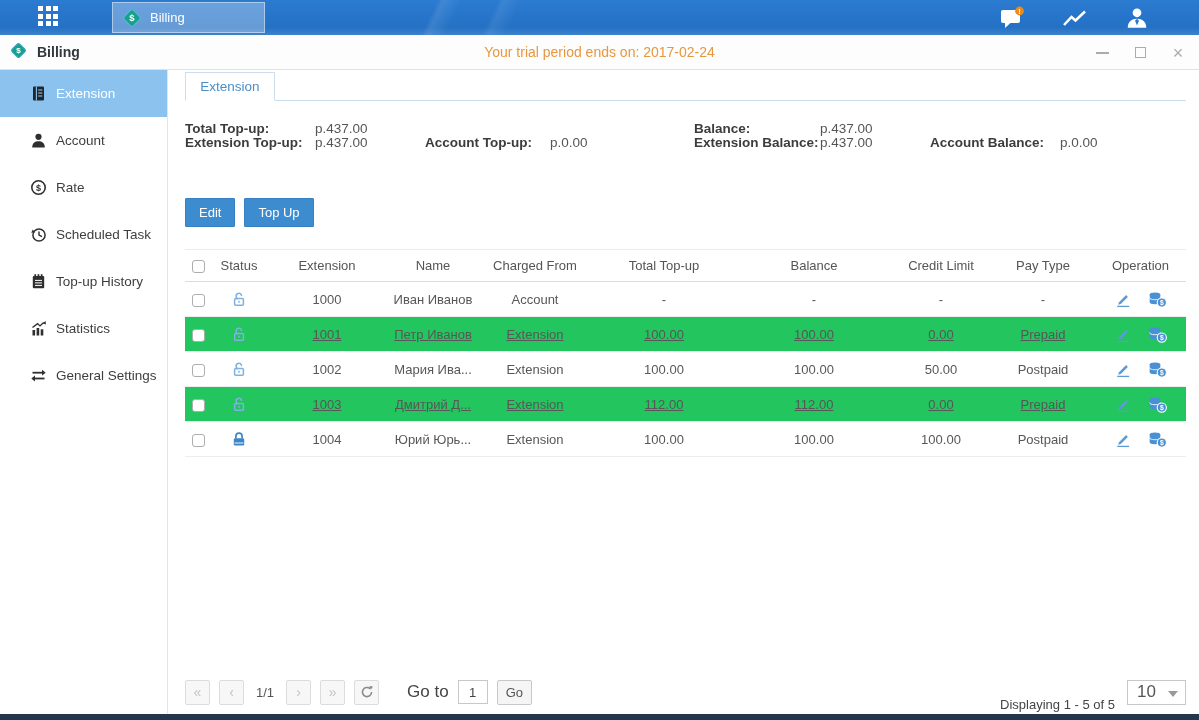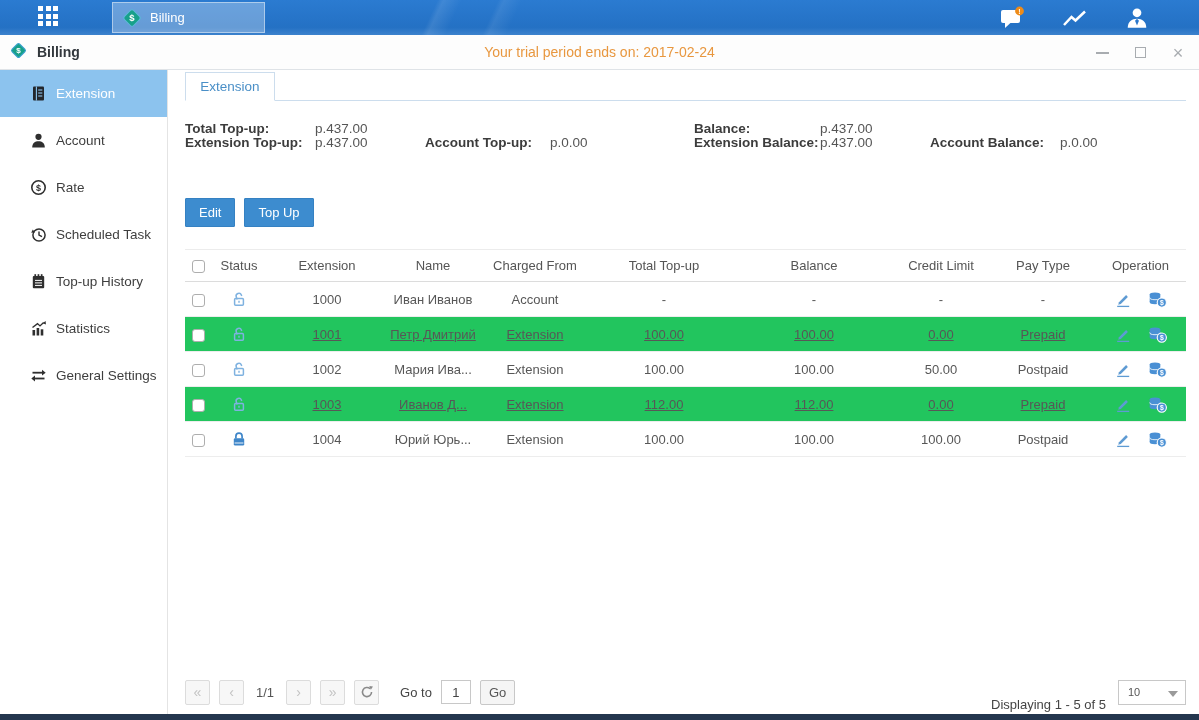--- a/index.html
+++ b/index.html
@@ -70,29 +70,29 @@
   .status-icon svg, .op-btn svg { vertical-align:middle; }
   .status-icon, .op-btn { cursor:pointer; display:inline-block; }
   .op-btn + .op-btn { margin-left:16px; }
 
   .pager { margin-top:auto; display:flex; align-items:center; height:28px; }
   .pg-btn { width:25px; height:25px; background:#f7f7f7; border:1px solid #dcdcdc; border-radius:2px;
     display:flex; align-items:center; justify-content:center; color:#c3c3c3; font-size:14px; cursor:pointer; }
   .pg-btn + .pg-btn, .pg-group > * + * { margin-left:9px; }
   .pg-group { display:flex; align-items:center; }
   .page-ind { color:#555; font-size:13px; padding:0 3px;text-align:right; }
-  .goto-label { color:#444; font-size:13px; margin-left:21px; }
+  .goto-label { color:#444; font-size:17px; margin-left:28px; }
   .goto-input { width:30px; height:24px; margin-left:9px; border:1px solid #c8c8c8; text-align:center; font-size:13px; color:#444;
     font-family:"Liberation Sans",sans-serif; }
   .go-btn { height:25px; padding:0 8px; margin-left:9px; background:#f5f5f5; border:1px solid #c8c8c8; border-radius:2px;
     font-size:13px; color:#555; font-family:"Liberation Sans",sans-serif; cursor:pointer; }
   .pg-right { margin-left:auto; display:flex; align-items:center; gap:12px; }
   .displaying { color:#444; font-size:13px;margin-top:24px; }
-  .page-size { position:relative; width:68px; height:25px; border:1px solid #c8c8c8; background:#fff; display:flex;
-    align-items:center; padding-left:9px; font-size:11px; color:#555; cursor:pointer; }
+  .page-size { position:relative; width:59px; height:25px; border:1px solid #c8c8c8; background:#fff; display:flex;
+    align-items:center; padding-left:9px; font-size:17px; color:#555; cursor:pointer; }
   .page-size .caret { position:absolute; right:7px; top:10px; width:0; height:0;
     border-left:5px solid transparent; border-right:5px solid transparent; border-top:6px solid #9a9a9a; }
 
   .bottom-strip { height:6px; flex:0 0 6px; background:#24364e; }
 </style>
 </head>
 <body>
 
 <div class="window">
 
@@ -326,21 +326,21 @@
                   </svg></span></td>
             </tr>
             <tr class="striped">
               <td><span class="cb"></span></td>
               <td><span class="status-icon"><svg width="18" height="18" viewBox="0 0 18 18">
                     <path d="M6.3 8.6 V6 a2.7 2.7 0 0 1 5.4 0 V7" fill="none" stroke="#7fb2e0" stroke-width="1.5" transform="rotate(-20 9 6.5)"></path>
                     <rect x="4.6" y="8.4" width="8.8" height="6.8" rx="1" fill="none" stroke="#7fb2e0" stroke-width="1.5"></rect>
                     <line x1="9" y1="10.8" x2="9" y2="12.8" stroke="#7fb2e0" stroke-width="1.4"></line>
                   </svg></span></td>
               <td>1001</td>
-              <td>Петр Дмитрий</td>
+              <td>Петр Иванов</td>
               <td>Extension</td>
               <td>100.00</td>
               <td>100.00</td>
               <td>0.00</td>
               <td>Prepaid</td>
               <td><span class="op-btn"><svg width="18" height="18" viewBox="0 0 18 18">
                     <path d="M5 12.2 L12.1 5.1 L13.9 6.9 L6.8 14 L4.2 14.8 Z" fill="#5e9bd3"></path>
                     <line x1="3.2" y1="16.4" x2="15.2" y2="16.4" stroke="#5e9bd3" stroke-width="1.3"></line>
                   </svg></span><span class="op-btn"><svg width="19" height="18" viewBox="0 0 19 18">
                     <ellipse cx="7" cy="4.6" rx="5.3" ry="2.2" fill="#4a90d4"></ellipse>
@@ -378,21 +378,21 @@
                   </svg></span></td>
             </tr>
             <tr class="striped">
               <td><span class="cb"></span></td>
               <td><span class="status-icon"><svg width="18" height="18" viewBox="0 0 18 18">
                     <path d="M6.3 8.6 V6 a2.7 2.7 0 0 1 5.4 0 V7" fill="none" stroke="#7fb2e0" stroke-width="1.5" transform="rotate(-20 9 6.5)"></path>
                     <rect x="4.6" y="8.4" width="8.8" height="6.8" rx="1" fill="none" stroke="#7fb2e0" stroke-width="1.5"></rect>
                     <line x1="9" y1="10.8" x2="9" y2="12.8" stroke="#7fb2e0" stroke-width="1.4"></line>
                   </svg></span></td>
               <td>1003</td>
-              <td>Иванов Д...</td>
+              <td>Дмитрий Д...</td>
               <td>Extension</td>
               <td>112.00</td>
               <td>112.00</td>
               <td>0.00</td>
               <td>Prepaid</td>
               <td><span class="op-btn"><svg width="18" height="18" viewBox="0 0 18 18">
                     <path d="M5 12.2 L12.1 5.1 L13.9 6.9 L6.8 14 L4.2 14.8 Z" fill="#5e9bd3"></path>
                     <line x1="3.2" y1="16.4" x2="15.2" y2="16.4" stroke="#5e9bd3" stroke-width="1.3"></line>
                   </svg></span><span class="op-btn"><svg width="19" height="18" viewBox="0 0 19 18">
                     <ellipse cx="7" cy="4.6" rx="5.3" ry="2.2" fill="#4a90d4"></ellipse>

